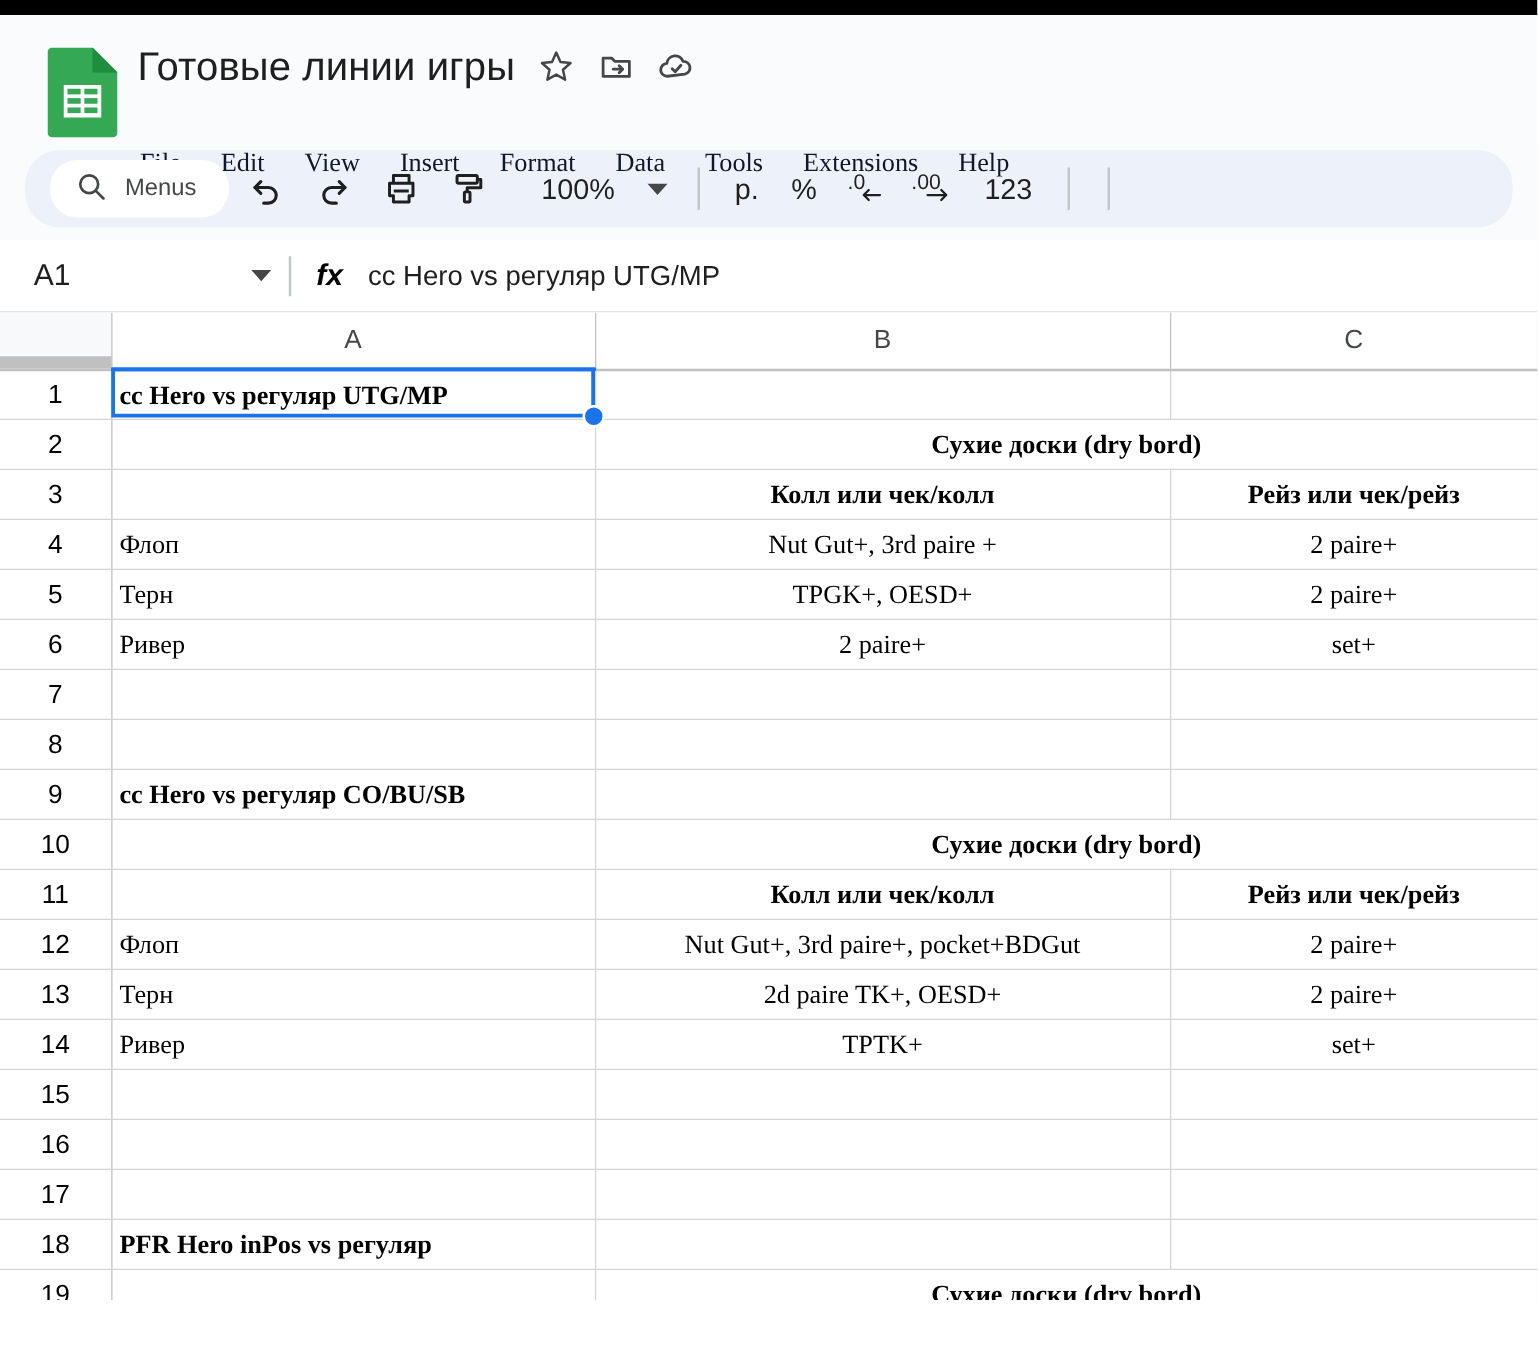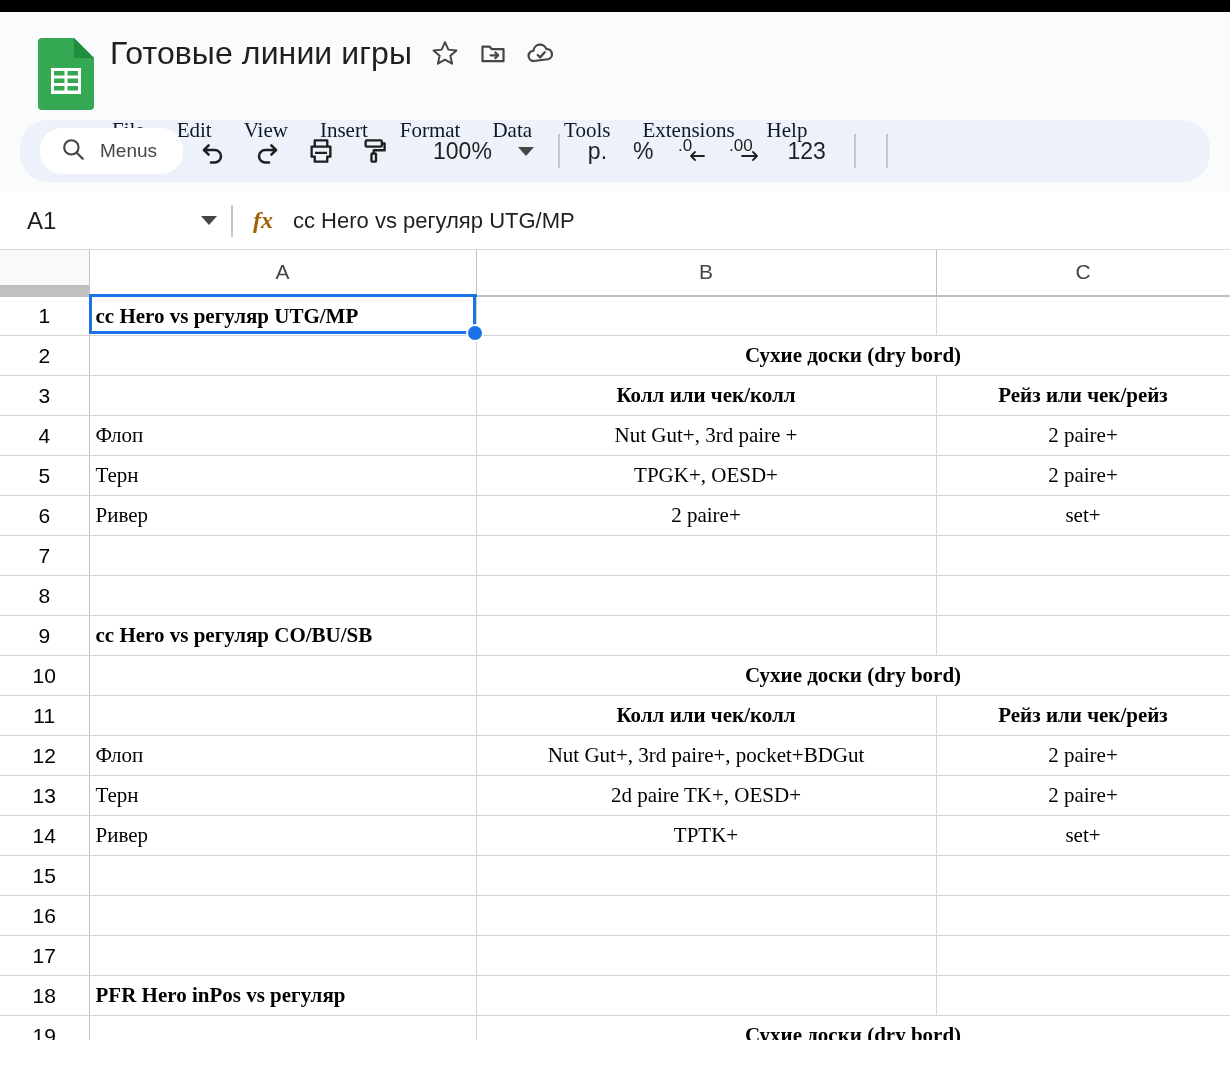--- a/index.html
+++ b/index.html
@@ -192,22 +192,22 @@
     width: 2px;
     height: 32px;
     background: #c4c7c5;
     margin-right: 20px;
     flex: 0 0 auto;
   }
   .fx {
     font-size: 24px;
     font-style: italic;
     font-weight: bold;
-    color: #a16207;
-    font-family: Liberation Serif, serif;
+    color: #000000;
+    font-family: Liberation Sans, sans-serif;
     margin-right: 20px;
     flex: 0 0 auto;
   }
   .formula-value {
     font-size: 22px;
     color: #1f1f1f;
     white-space: nowrap;
   }
 
   

